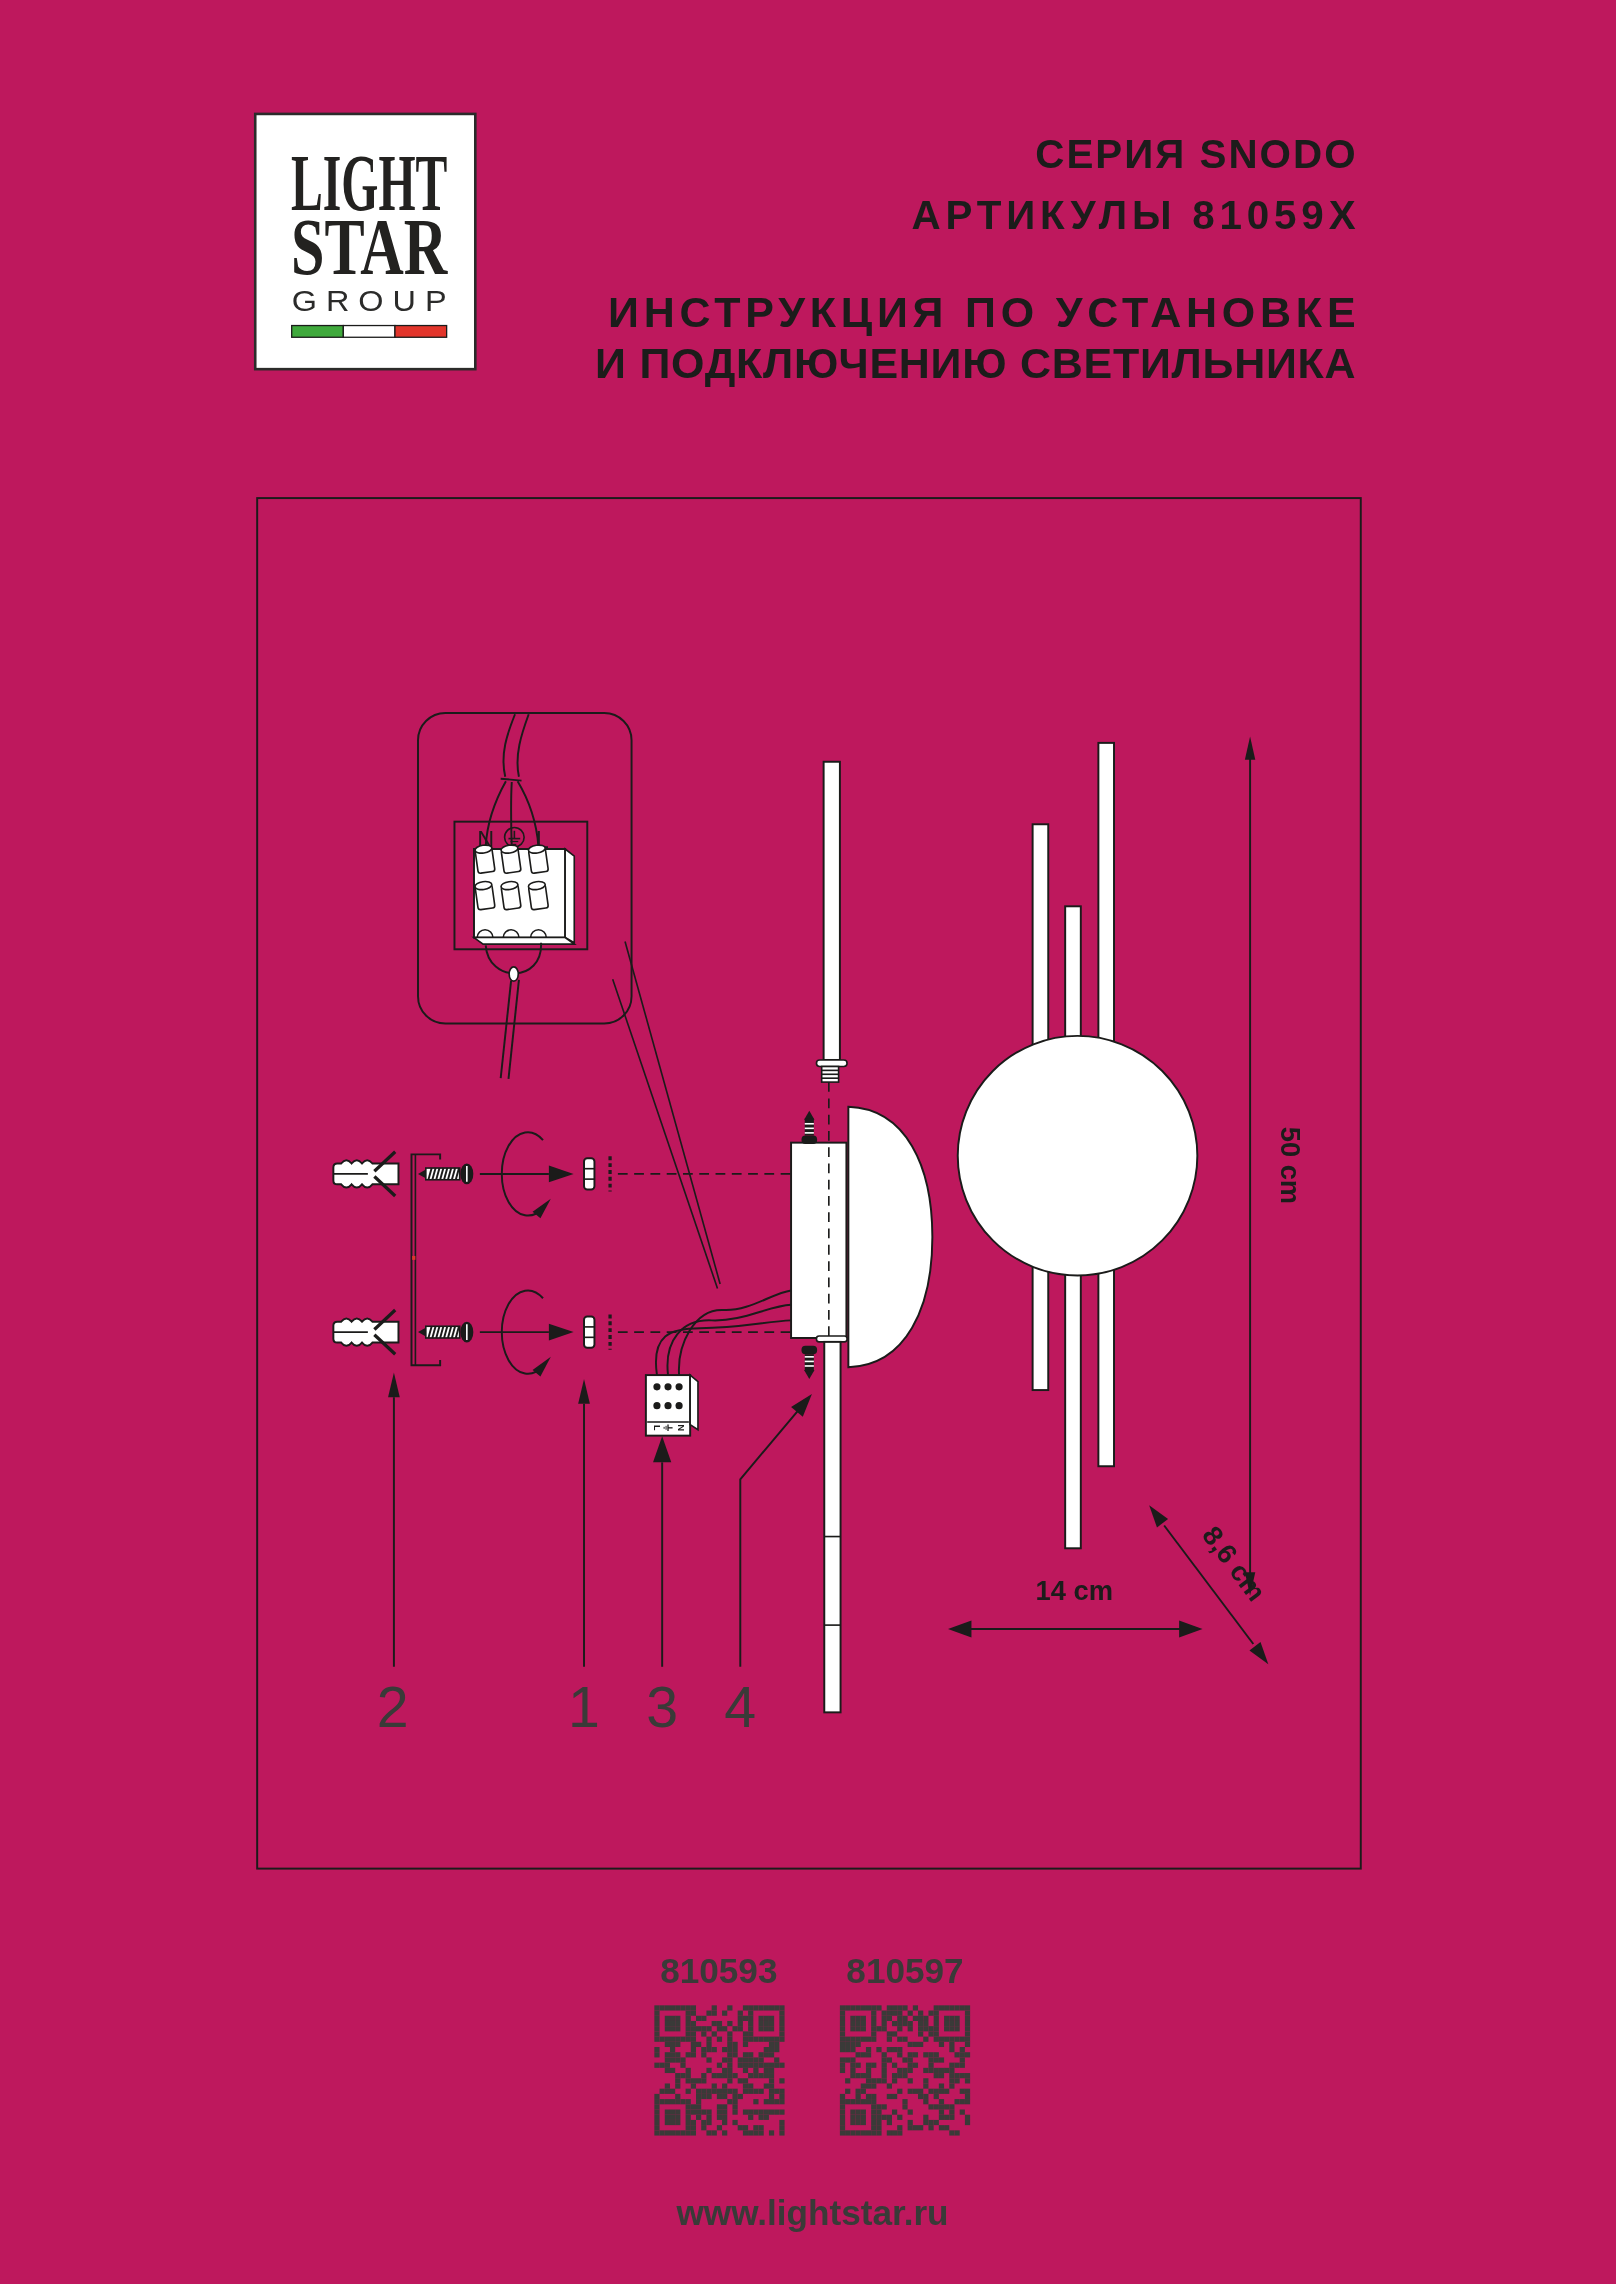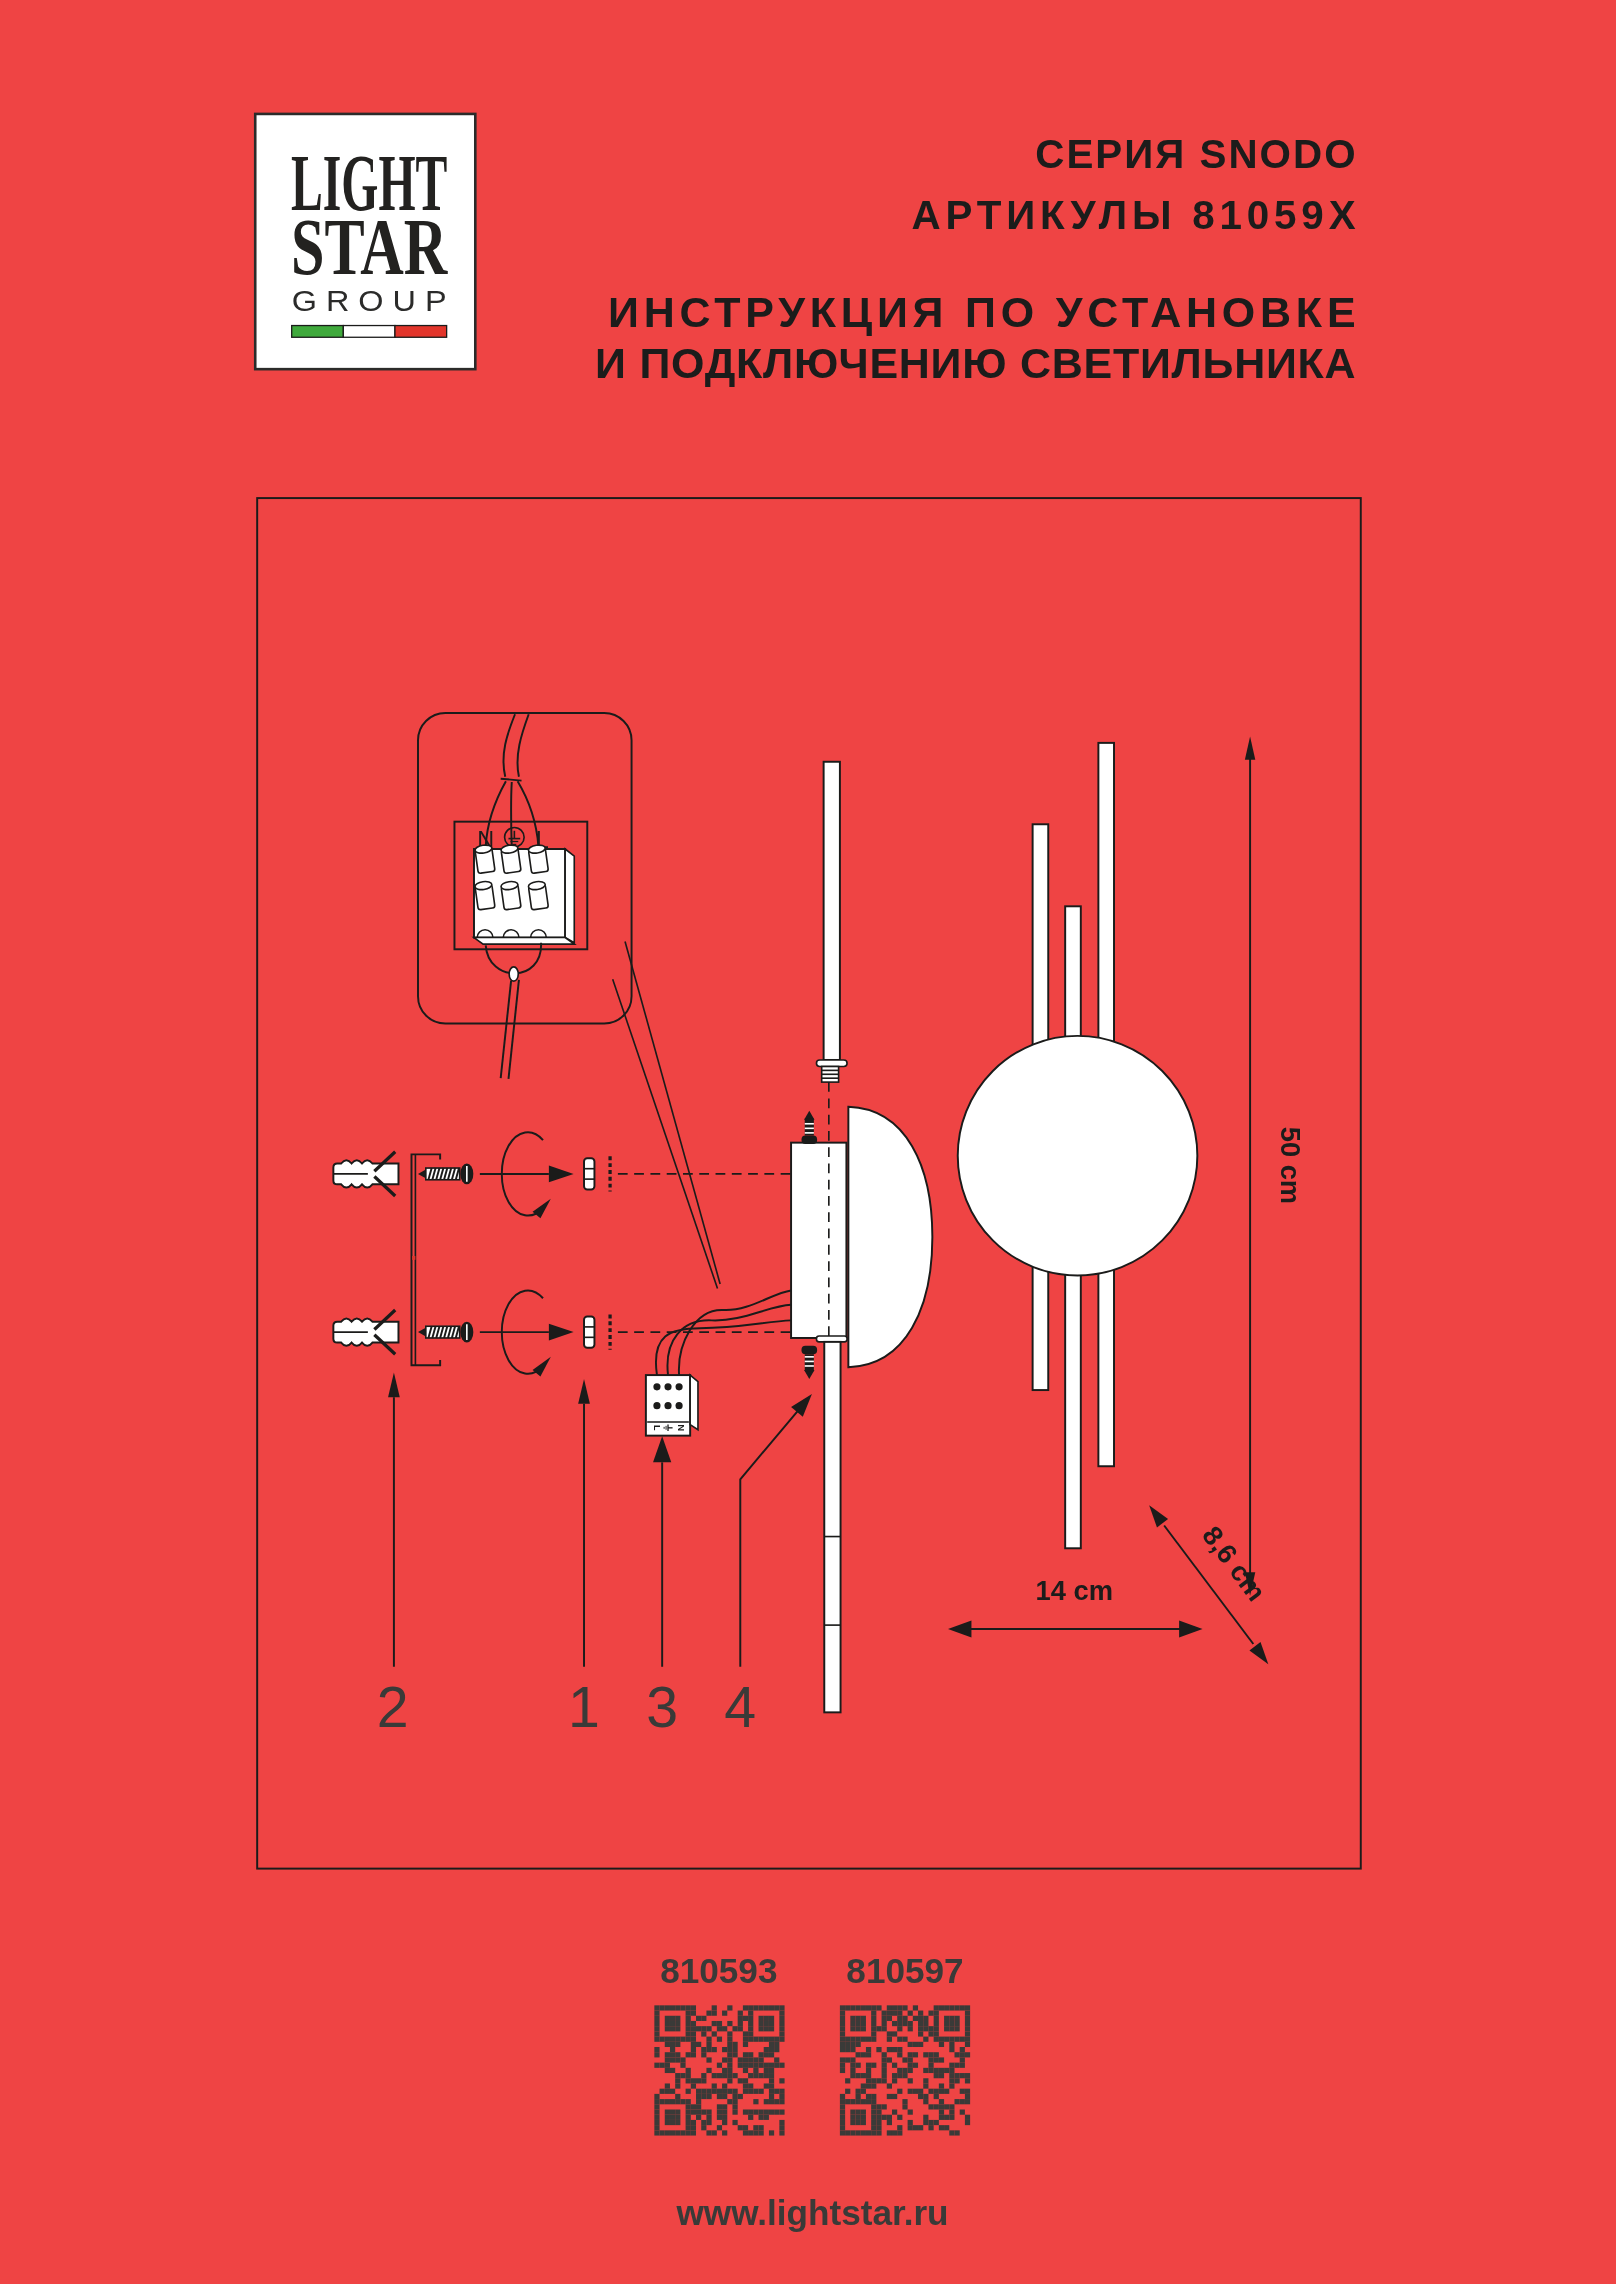--- a/index.html
+++ b/index.html
@@ -1,16 +1,16 @@
 <!DOCTYPE html>
 <html style="font-size:10.4px"><head>
 <meta charset="utf-8">
 <style>
   html,body{margin:0;padding:0;background:#888;}
-  .page{position:relative;width:1616px;height:2284px;background:#ef4444;margin:0 auto;overflow:hidden;}
+  .page{position:relative;width:1616px;height:2284px;background:#be185d;margin:0 auto;overflow:hidden;}
   svg{position:absolute;left:0;top:0;}
   text{font-family:"Liberation Sans",sans-serif;}
   .t-head{font-weight:bold;fill:#1c1c1b;}
   .t-serif{font-family:"Liberation Serif",serif;font-weight:bold;fill:#232220;}
   .t-group{font-family:"Liberation Sans",sans-serif;fill:#2b2b2a;}
   .t-dim{font-weight:bold;fill:#1c1c1b;font-size:42px;}
   .t-num{fill:#3a3a38;font-size:88px;}
   .t-code{font-weight:bold;fill:#3a3a38;font-size:54px;}
   .t-nl{fill:#1c1c1b;font-size:36px;}
   .t-tiny{font-weight:bold;fill:#1b1b1a;font-size:14px;}

